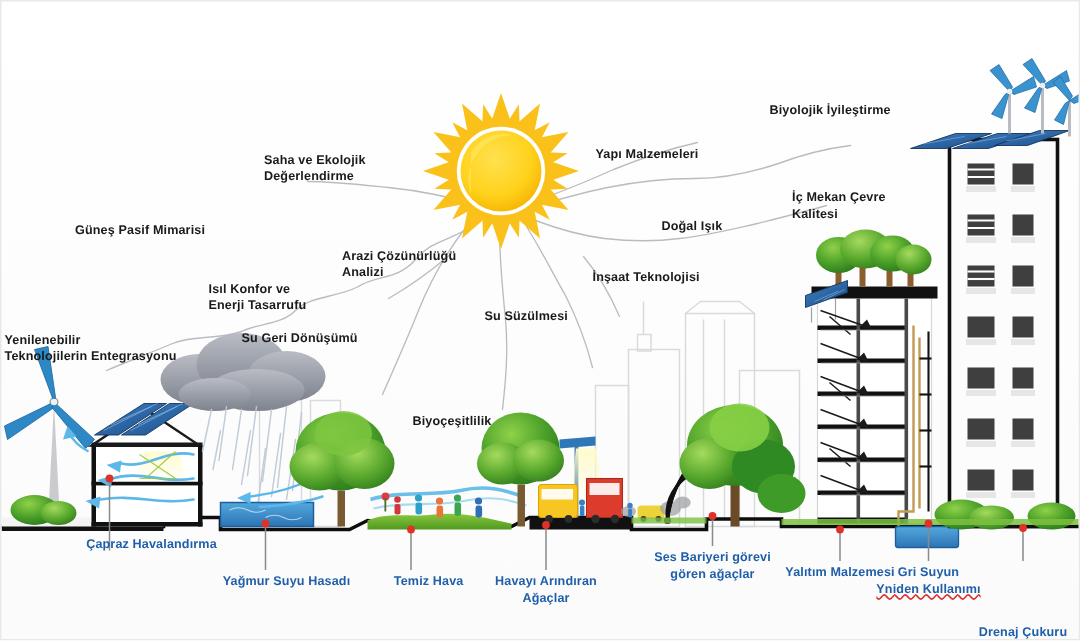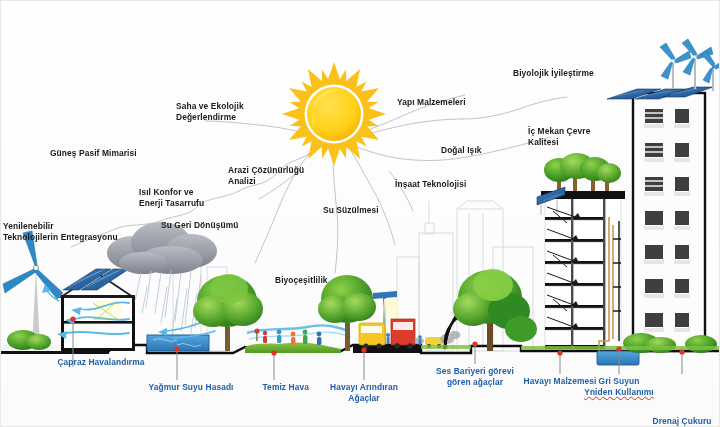--- a/index.html
+++ b/index.html
@@ -556,18 +556,18 @@
     </div>
 
 <div id="bottomLabels">
       <div class="lbl b" style="left: 40px; top: 356px; width: 120px;">Çapraz Havalandırma</div>
       <div class="lbl b" style="left: 135px; top: 381px; width: 110px; text-align: center;">Yağmur Suyu Hasadı</div>
       <div class="lbl b" style="left: 238px; top: 381px; width: 70px; text-align: right;">Temiz Hava</div>
       <div class="lbl b" style="left: 318px; top: 381px; width: 90px;">Havayı Arındıran
 Ağaçlar</div>
       <div class="lbl b" style="left: 424px; top: 365px; width: 100px;">Ses Bariyeri görevi
 gören ağaçlar</div>
-      <div class="lbl b" style="left: 509px; top: 375px; width: 100px;">Havayı Malzemesi</div>
+      <div class="lbl b" style="left: 509px; top: 375px; width: 100px;">Yalıtım Malzemesi</div>
       <div class="lbl b" style="left: 578px; top: 375px; width: 80px;"><span>Gri Suyun</span><br><span class="typo">Yniden Kullanımı</span></div>
       <div class="lbl b" style="left: 643px; top: 375px; width: 76px; margin-top: 40px;">Drenaj Çukuru</div>
     </div>
 
 </div>
 
 </body></html>

